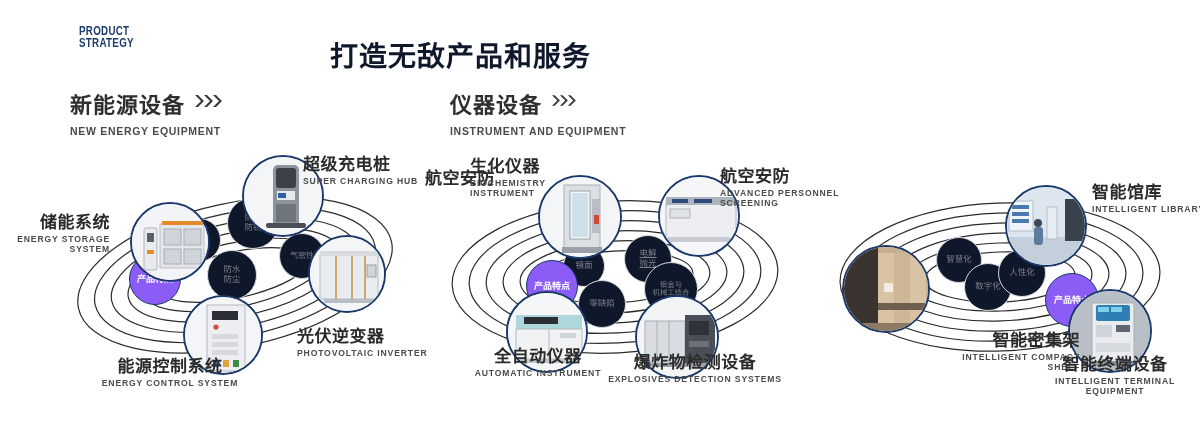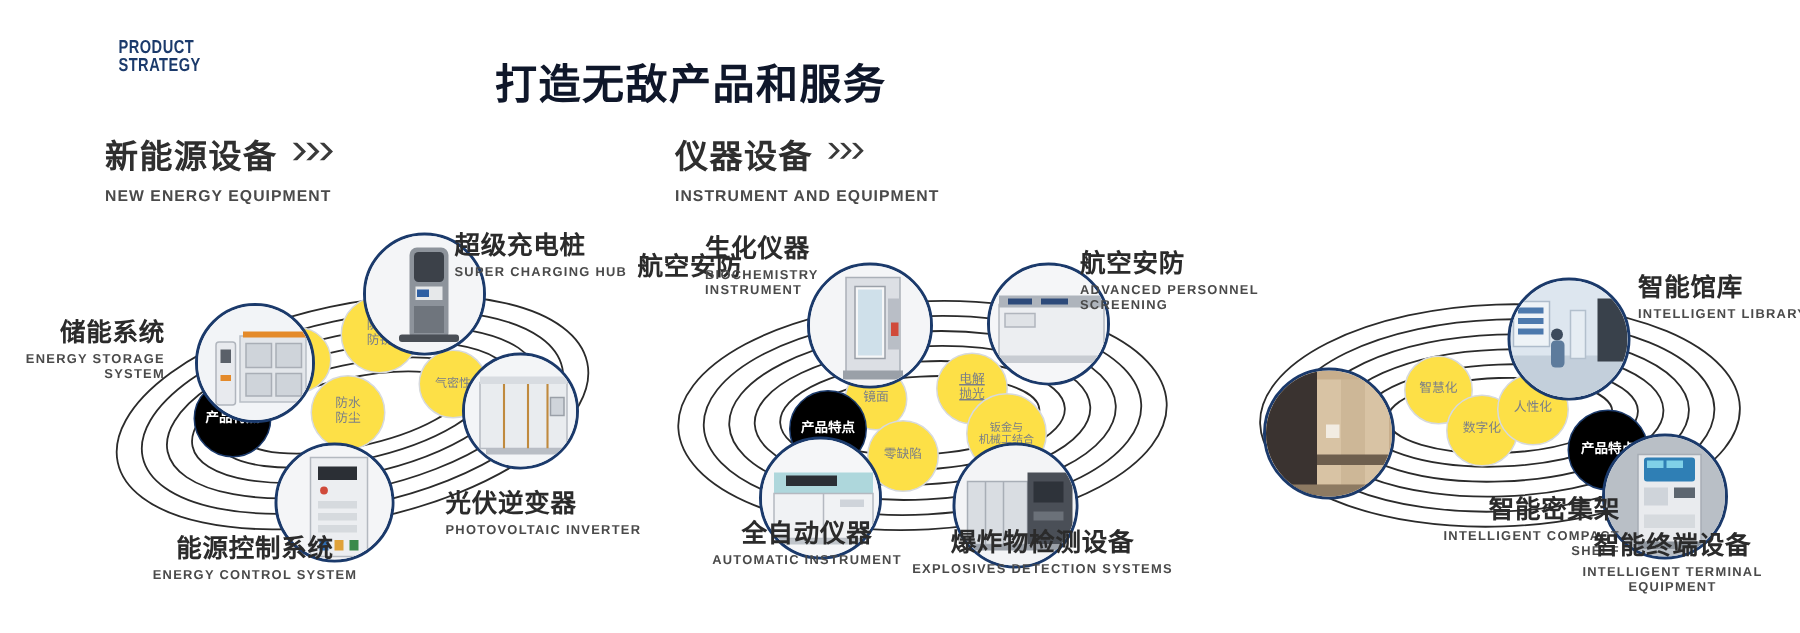--- a/index.html
+++ b/index.html
@@ -62,24 +62,24 @@
   .node .ph{position:absolute;left:0;top:0;right:0;bottom:0;}
 
   
   .bub{
     position:absolute;border-radius:50%;box-sizing:border-box;
     display:flex;align-items:center;justify-content:center;text-align:center;
     font-family:"DejaVu Sans",sans-serif;
     line-height:1.12;
   }
   .bub.light{
-    border:1px solid #d6d9de;background:#fde047;color:#7b7f87;
+    border:1px solid #d6d9de;background:#0f172a;color:#7b7f87;
   }
   .bub.dark{
-    background:#000000;color:#ffffff;font-weight:bold;border:1px solid #1b3a6b;
+    background:#8b5cf6;color:#ffffff;font-weight:bold;border:1px solid #1b3a6b;
   }
 
   
   .cap{position:absolute;}
   .cap .cn{
     font-size:17px;font-weight:bold;color:#2b2b2b;letter-spacing:0.5px;
     font-family:"DejaVu Sans",sans-serif;line-height:1.1;white-space:nowrap;
   }
   .cap .en{
     font-size:8.6px;font-weight:bold;color:#4a4a4a;letter-spacing:0.85px;

